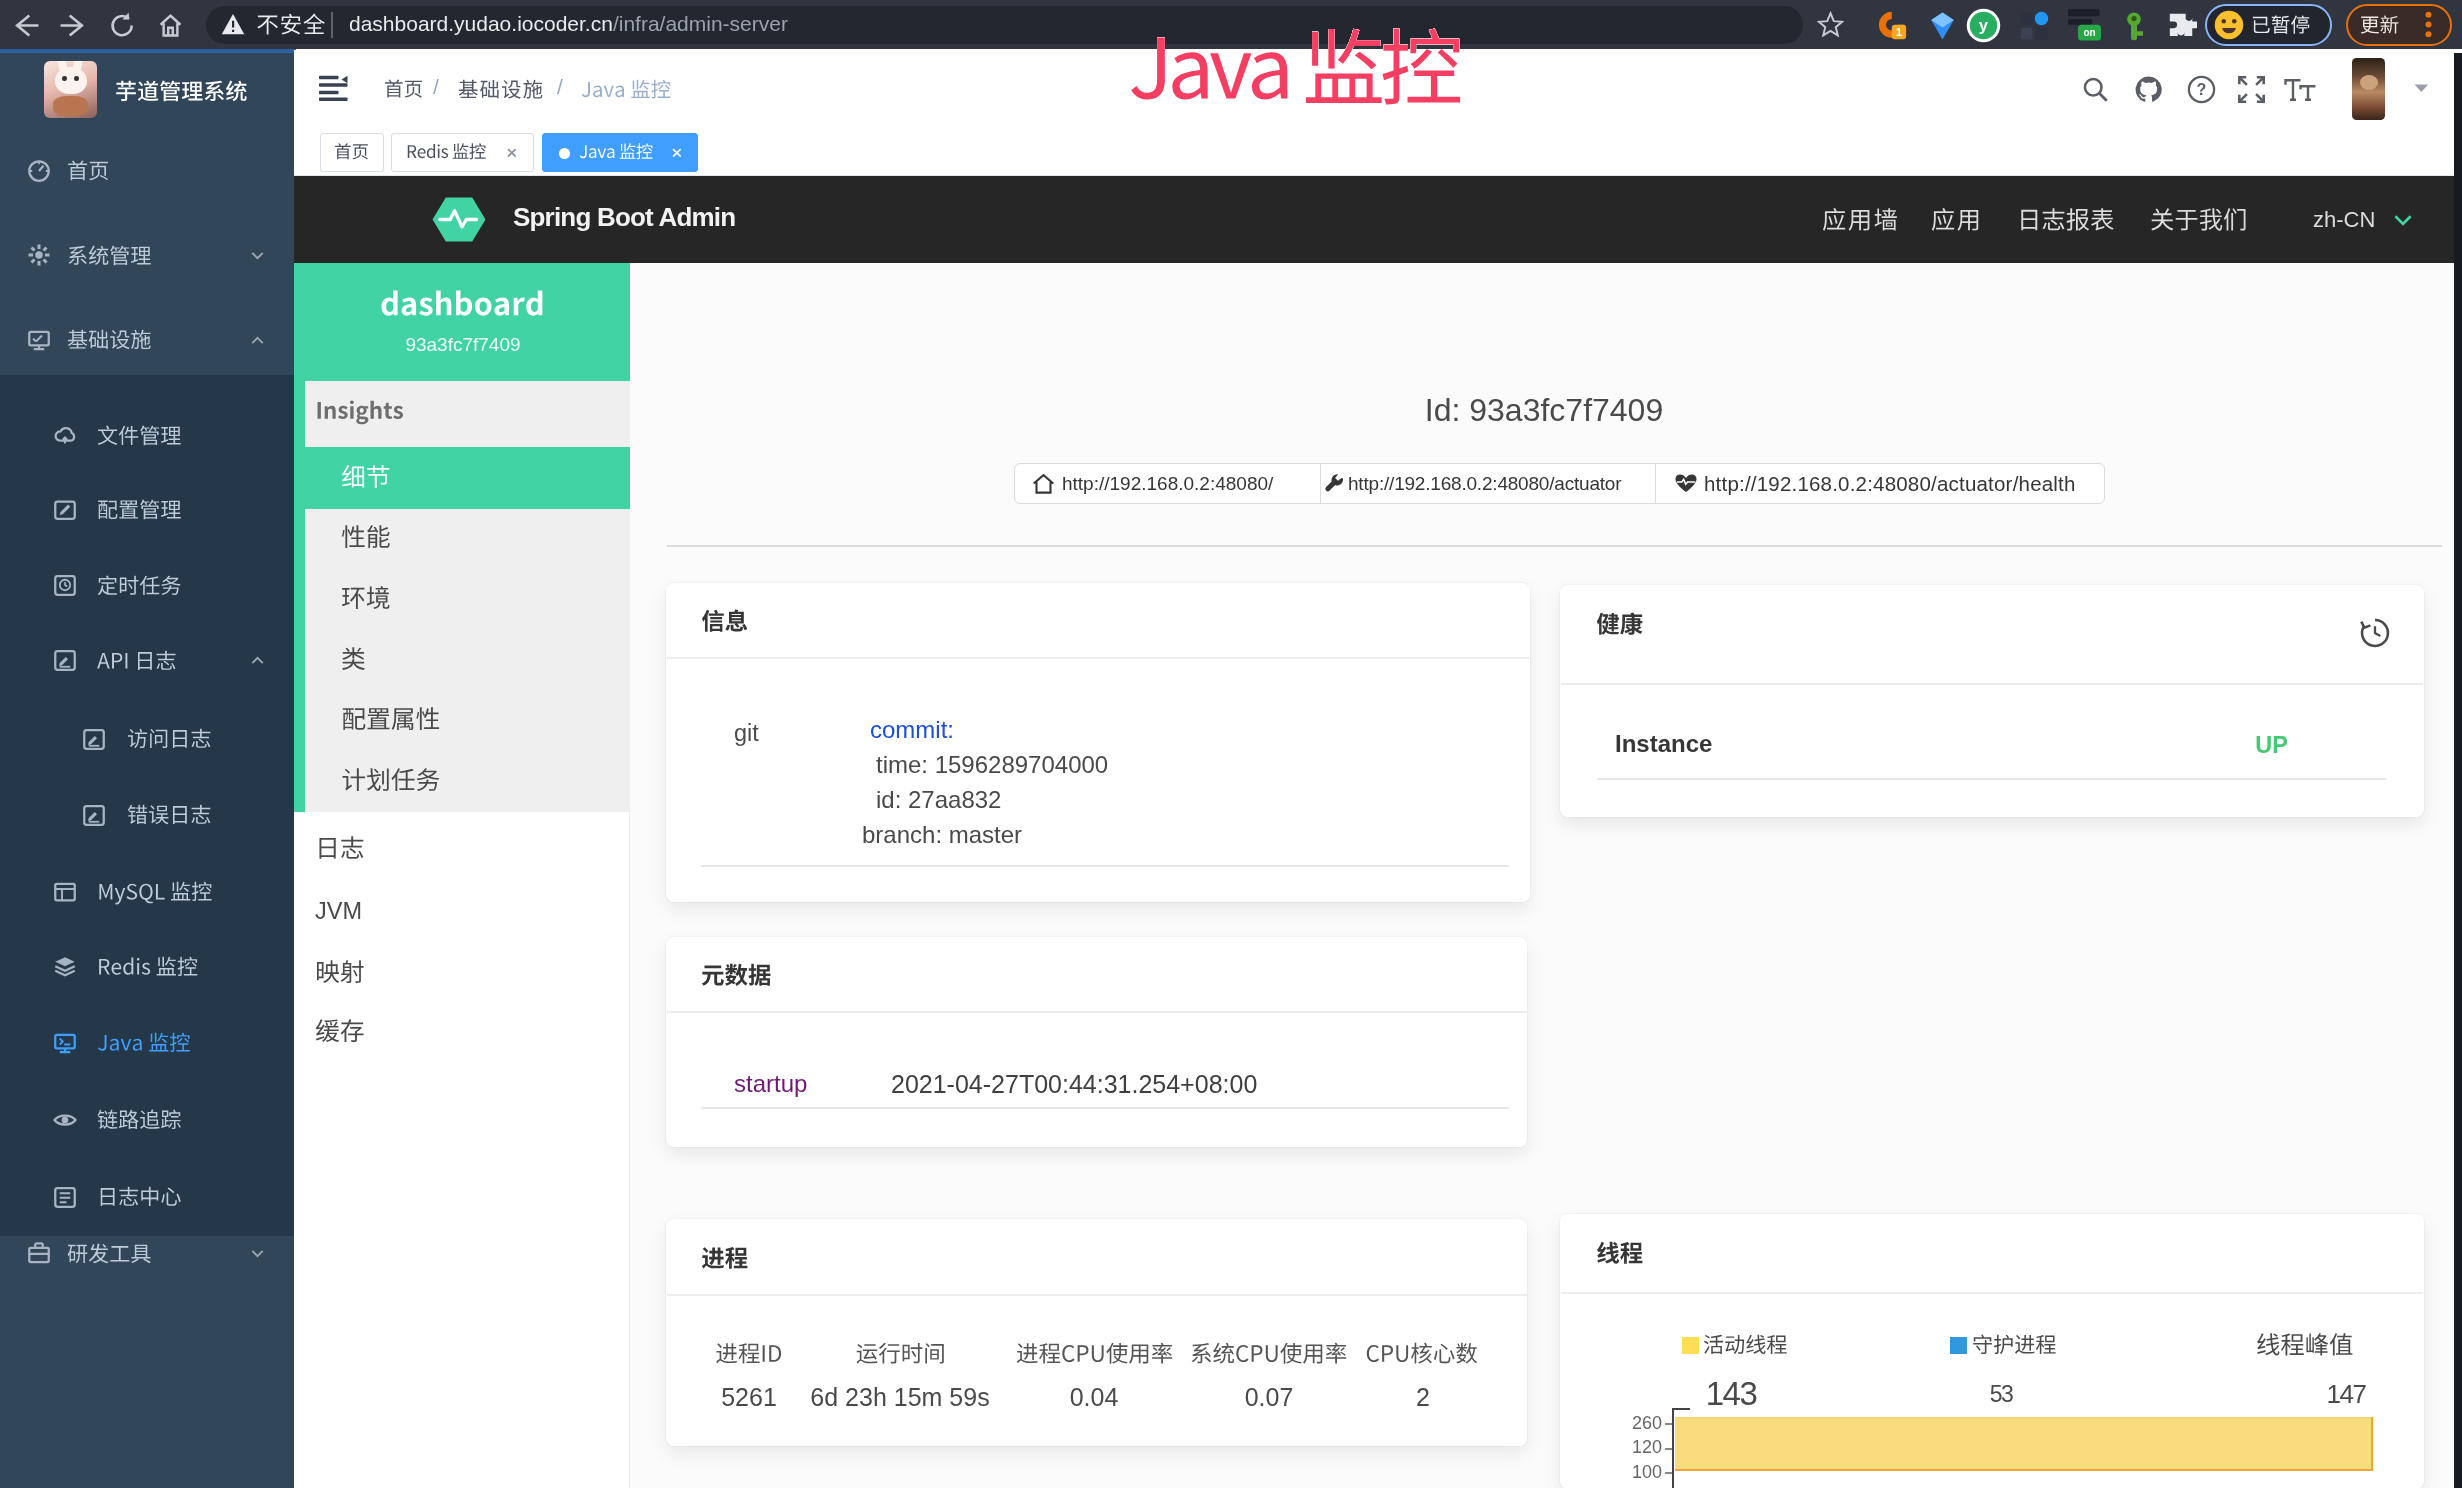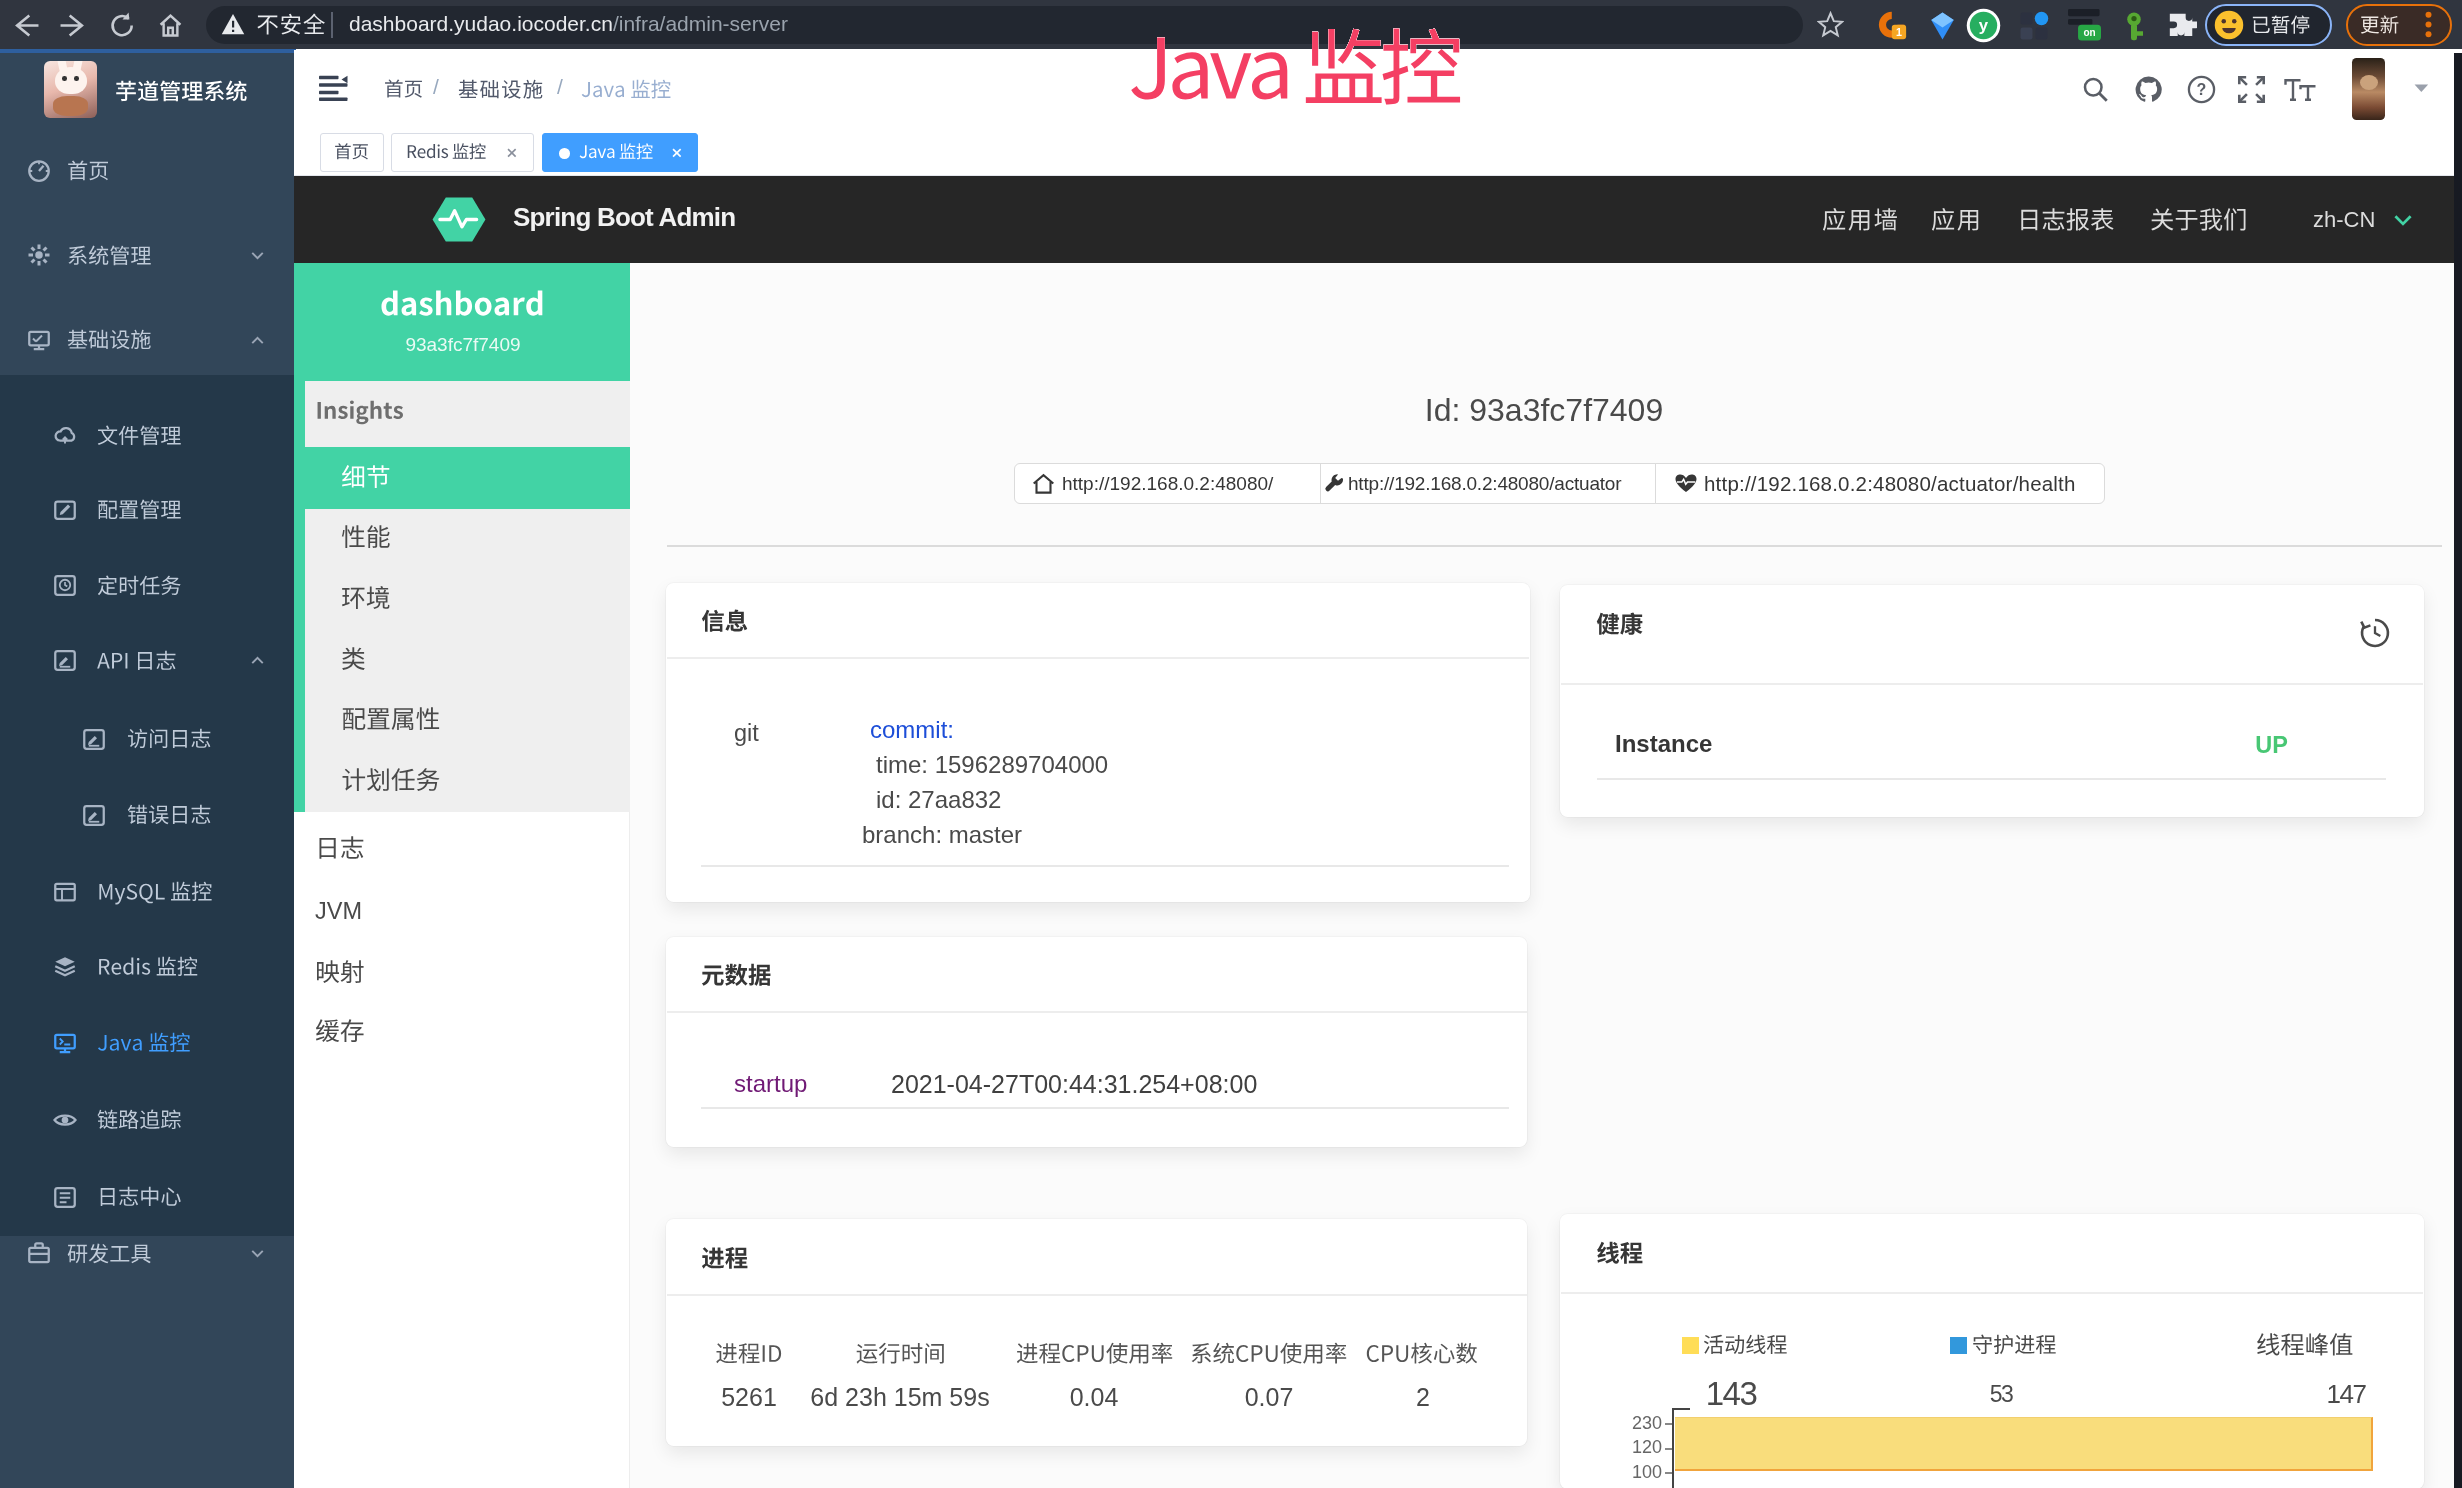--- a/index.html
+++ b/index.html
@@ -440,21 +440,21 @@
 <div style="position:absolute;left:1950px;top:1337px;width:16.7px;height:16.7px;background:#3298dc;"></div>
 <svg style="position:absolute;left:1972px;top:1329px;overflow:visible" width="89" height="31" viewBox="0 0 118 41">
       <path fill="#4a4a4a" transform="translate(0,31) scale(0.028000,-0.028000)" d="M181 288C245 224 314 134 343 74L406 118C376 177 305 264 240 325ZM609 593V450H58V377H609V24C609 7 602 2 582 1C562 0 491 0 418 2C429 -19 442 -51 446 -73C542 -74 602 -73 637 -60C673 -48 686 -26 686 23V377H943V450H686V593ZM431 826C450 794 469 753 482 719H82V520H158V648H836V520H915V719H565C554 756 528 806 503 845ZM1188 839V638H1054V566H1188V350C1132 334 1080 319 1038 309L1059 235L1188 274V14C1188 0 1183 -4 1170 -4C1158 -5 1117 -5 1071 -4C1082 -25 1090 -57 1094 -76C1161 -76 1201 -74 1226 -62C1252 -50 1261 -28 1261 14V297L1383 335L1372 404L1261 371V566H1377V638H1261V839ZM1591 811C1627 766 1666 708 1684 667H1447V400C1447 266 1434 93 1323 -29C1340 -40 1371 -67 1383 -82C1487 32 1515 198 1521 337H1850V274H1925V667H1686L1754 697C1736 736 1697 793 1658 837ZM1850 408H1522V599H1850ZM2081 778C2136 728 2203 655 2234 609L2292 657C2259 701 2190 770 2135 819ZM2720 819V658H2555V819H2481V658H2339V586H2481V469L2479 407H2333V335H2471C2456 259 2423 185 2348 128C2364 117 2392 89 2402 74C2491 142 2530 239 2545 335H2720V80H2795V335H2944V407H2795V586H2924V658H2795V819ZM2555 586H2720V407H2553L2555 468ZM2262 478H2050V408H2188V121C2143 104 2091 60 2038 2L2088 -66C2140 2 2189 61 2223 61C2245 61 2277 28 2319 2C2388 -42 2472 -53 2596 -53C2691 -53 2871 -47 2942 -43C2943 -21 2955 15 2964 35C2867 24 2716 16 2598 16C2485 16 2401 23 2335 64C2302 85 2281 104 2262 115ZM3532 733H3834V549H3532ZM3462 798V484H3907V798ZM3448 209V144H3644V13H3381V-53H3963V13H3718V144H3919V209H3718V330H3941V396H3425V330H3644V209ZM3361 826C3287 792 3155 763 3043 744C3052 728 3062 703 3065 687C3112 693 3162 702 3212 712V558H3049V488H3202C3162 373 3093 243 3028 172C3041 154 3059 124 3067 103C3118 165 3171 264 3212 365V-78H3286V353C3320 311 3360 257 3377 229L3422 288C3402 311 3315 401 3286 426V488H3411V558H3286V729C3333 740 3377 753 3413 768Z"></path>
     </svg>
 <svg style="position:absolute;left:2256px;top:1327px;overflow:visible" width="102" height="35" viewBox="0 0 134 46">
       <path fill="#4a4a4a" transform="translate(0,35) scale(0.032000,-0.032000)" d="M54 54 70 -18C162 10 282 46 398 80L387 144C264 109 137 74 54 54ZM704 780C754 756 817 717 849 689L893 736C861 763 797 800 748 822ZM72 423C86 430 110 436 232 452C188 387 149 337 130 317C99 280 76 255 54 251C63 232 74 197 78 182C99 194 133 204 384 255C382 270 382 298 384 318L185 282C261 372 337 482 401 592L338 630C319 593 297 555 275 519L148 506C208 591 266 699 309 804L239 837C199 717 126 589 104 556C82 522 65 499 47 494C56 474 68 438 72 423ZM887 349C847 286 793 228 728 178C712 231 698 295 688 367L943 415L931 481L679 434C674 476 669 520 666 566L915 604L903 670L662 634C659 701 658 770 658 842H584C585 767 587 694 591 623L433 600L445 532L595 555C598 509 603 464 608 421L413 385L425 317L617 353C629 270 645 195 666 133C581 76 483 31 381 0C399 -17 418 -44 428 -62C522 -29 611 14 691 66C732 -24 786 -77 857 -77C926 -77 949 -44 963 68C946 75 922 91 907 108C902 19 892 -4 865 -4C821 -4 784 37 753 110C832 170 900 241 950 319ZM1532 733H1834V549H1532ZM1462 798V484H1907V798ZM1448 209V144H1644V13H1381V-53H1963V13H1718V144H1919V209H1718V330H1941V396H1425V330H1644V209ZM1361 826C1287 792 1155 763 1043 744C1052 728 1062 703 1065 687C1112 693 1162 702 1212 712V558H1049V488H1202C1162 373 1093 243 1028 172C1041 154 1059 124 1067 103C1118 165 1171 264 1212 365V-78H1286V353C1320 311 1360 257 1377 229L1422 288C1402 311 1315 401 1286 426V488H1411V558H1286V729C1333 740 1377 753 1413 768ZM2596 696H2791C2764 648 2727 605 2684 567C2642 603 2609 642 2585 682ZM2597 840C2556 739 2477 649 2390 591C2405 578 2430 548 2439 534C2475 561 2510 593 2542 629C2565 594 2595 558 2630 525C2556 473 2470 435 2383 414C2397 400 2414 372 2422 355C2514 382 2605 423 2684 480C2747 433 2826 393 2918 368C2928 387 2950 416 2965 431C2876 451 2801 485 2739 526C2803 583 2855 654 2889 739L2842 759L2829 757H2634C2646 778 2657 800 2667 822ZM2642 416V352H2457V294H2642V229H2463V171H2642V98H2417V37H2642V-80H2715V37H2939V98H2715V171H2898V229H2715V294H2901V352H2715V416ZM2192 830V123L2129 118V673H2070V52L2317 72V34H2374V674H2317V133L2253 128V830ZM3599 840C3596 810 3591 774 3586 738H3329V671H3574C3568 637 3562 605 3555 578H3382V14H3286V-51H3958V14H3869V578H3623C3631 605 3639 637 3646 671H3928V738H3661L3679 835ZM3450 14V97H3799V14ZM3450 379H3799V293H3450ZM3450 435V519H3799V435ZM3450 239H3799V152H3450ZM3264 839C3211 687 3124 538 3032 440C3045 422 3066 383 3074 366C3103 398 3132 435 3159 475V-80H3229V589C3269 661 3304 739 3333 817Z"></path>
     </svg>
 <div style="position:absolute;left:1731px;top:1373px;font-family:'Liberation Sans',sans-serif;font-size:33px;line-height:42px;color:#4a4a4a;font-weight:400;transform:translateX(-50%);letter-spacing:-1.5px;white-space:nowrap;">143</div>
 <div style="position:absolute;left:2001px;top:1373px;font-family:'Liberation Sans',sans-serif;font-size:23px;line-height:42px;color:#4a4a4a;font-weight:400;transform:translateX(-50%);letter-spacing:-1.5px;white-space:nowrap;">53</div>
 <div style="position:absolute;left:2306px;top:1373px;font-family:'Liberation Sans',sans-serif;font-size:26px;line-height:42px;color:#4a4a4a;font-weight:400;transform:translateX(-50%);letter-spacing:-1.5px;white-space:nowrap;margin-left:40px;">147</div>
-<div style="position:absolute;left:1662px;top:1412px;font-family:'Liberation Sans',sans-serif;font-size:18px;line-height:23px;color:#666;font-weight:400;transform:translateX(-100%);white-space:nowrap;">230</div>
+<div style="position:absolute;left:1662px;top:1412px;font-family:'Liberation Sans',sans-serif;font-size:18px;line-height:23px;color:#666;font-weight:400;transform:translateX(-100%);white-space:nowrap;">260</div>
 <div style="position:absolute;left:1662px;top:1436px;font-family:'Liberation Sans',sans-serif;font-size:18px;line-height:23px;color:#666;font-weight:400;transform:translateX(-100%);white-space:nowrap;">120</div>
 <div style="position:absolute;left:1662px;top:1461px;font-family:'Liberation Sans',sans-serif;font-size:18px;line-height:23px;color:#666;font-weight:400;transform:translateX(-100%);white-space:nowrap;">100</div>
 <div style="position:absolute;left:1665px;top:1423px;width:6.8px;height:1.5px;background:#888;"></div>
 <div style="position:absolute;left:1665px;top:1448px;width:6.8px;height:1.5px;background:#888;"></div>
 <div style="position:absolute;left:1665px;top:1472px;width:6.8px;height:1.5px;background:#888;"></div>
 <div style="position:absolute;left:1672px;top:1408px;width:1.5px;height:81px;background:#444;"></div>
 <div style="position:absolute;left:1672px;top:1408px;width:18px;height:1.5px;background:#444;"></div>
 <div style="position:absolute;left:1675px;top:1417px;width:698px;height:54px;background:#f9dd7c;border-top:1.5px solid #f2cf6e;border-right:2.3px solid #f1a43c;border-bottom:2.3px solid #f1a43c;"></div>
 <div style="position:absolute;left:2454px;top:53px;width:8.3px;height:1436px;background:#171a22;"></div>
 <svg style="position:absolute;left:1128px;top:6.8px;overflow:visible;z-index:50" width="347" height="121" viewBox="0 0 458 160">

